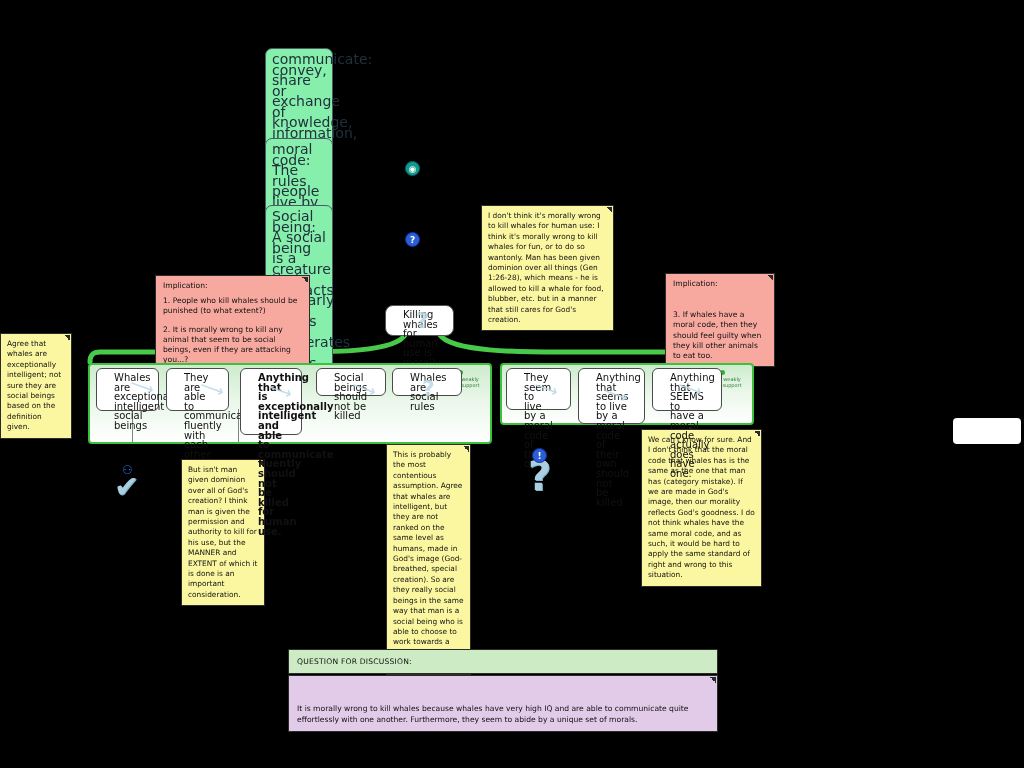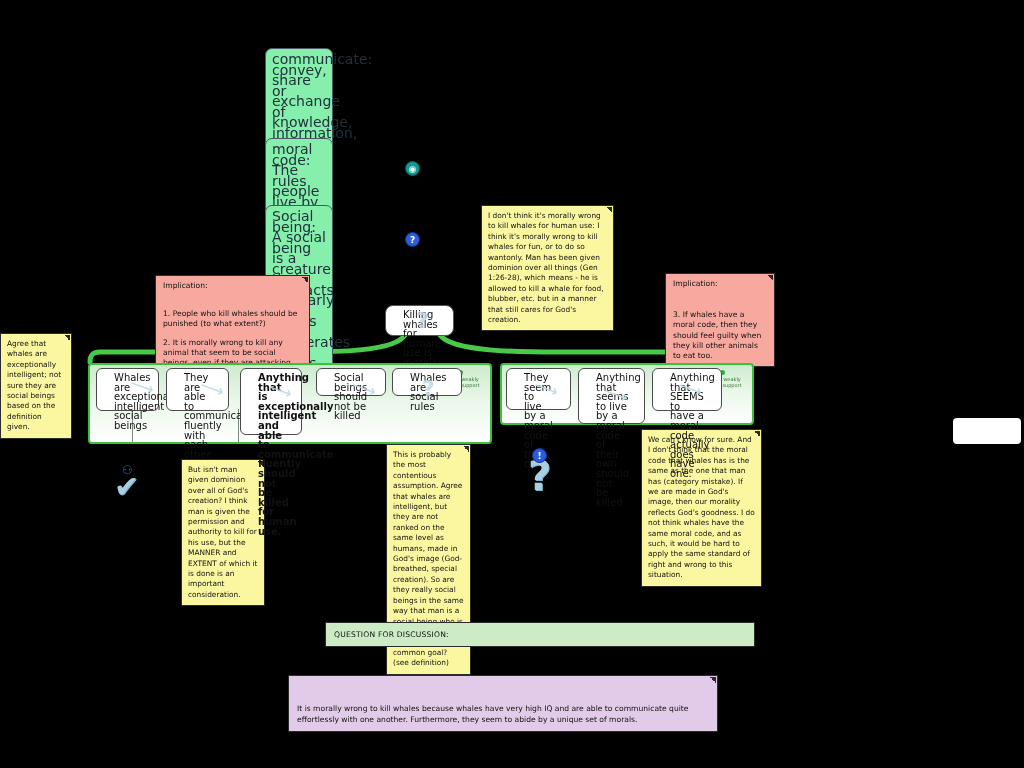--- a/index.html
+++ b/index.html
@@ -90,21 +90,21 @@
 
   <div class="node defbox" style="left:265px;top:48px;width:68px;">communicate: convey, share or exchange of knowledge, information, news or ideas</div>
 
   <div class="node defbox" style="left:265px;top:138px;width:68px;">moral code: The rules people live by and believe to be morally right</div>
 
   <div class="node defbox" style="left:265px;top:205px;width:68px;">Social being: A social being is a creature that interacts regularly with others and cooperates with others to achieve common goals</div>
 
   <div class="node pinkbox" style="left:155px;top:275px;width:155px;">
     <div class="fold"></div>
     <div>Implication:</div>
-    <div style="margin-top:18px">1. People who kill whales should be punished (to what extent?)</div>
+    <div style="margin-top:5px">1. People who kill whales should be punished (to what extent?)</div>
     <div style="margin-top:8px">2. It is morally wrong to kill any animal that seem to be social beings, even if they are attacking you...?</div>
   </div>
 
   <div class="node pinkbox" style="left:665px;top:273px;width:110px;">
     <div class="fold"></div>
     <div>Implication:</div>
     <div style="margin-top:21px">3. If whales have a moral code, then they should feel guilty when they kill other animals to eat too.</div>
   </div>
 
   <div class="node note" style="left:0px;top:333px;width:72px;">
@@ -177,21 +177,21 @@
   <div class="icon-wrap" style="left:524px;top:448px;width:34px;height:44px;">
     <span class="qmark-big" style="left:4px;top:8px;">?</span>
     <div class="badge blue" style="left:8px;top:0px;">!</div>
   </div>
 
   <div class="icon-wrap" style="left:112px;top:464px;width:36px;height:40px;">
     <span class="check-big" style="left:2px;top:8px;">✔</span>
     <span class="people" style="left:10px;top:0px;">⚇</span>
   </div>
 
-  <div class="qpanel" style="left:288px;top:622px;width:412px;margin-left:37px;">
+  <div class="qpanel" style="left:288px;top:649px;width:412px;">
     <div>QUESTION FOR DISCUSSION:</div>
   </div>
 
   <div class="ppanel" style="left:288px;top:675px;width:412px;">
     <div class="fold"></div>
     <div style="margin-top:21px">It is morally wrong to kill whales because whales have very high IQ and are able to communicate quite effortlessly with one another. Furthermore, they seem to abide by a unique set of morals.</div>
   </div>
 
   <div class="empty-box" style="left:953px;top:418px;width:68px;height:26px;"></div>
 

